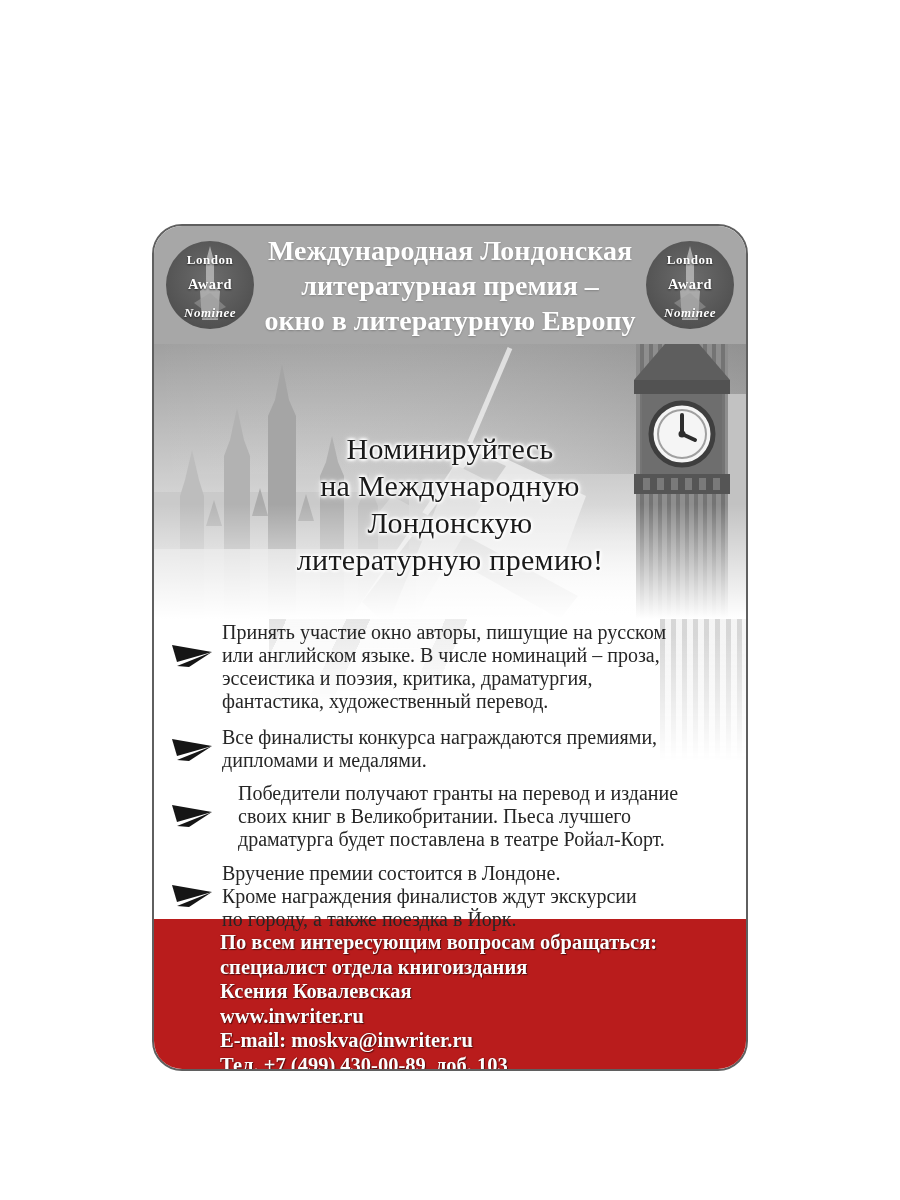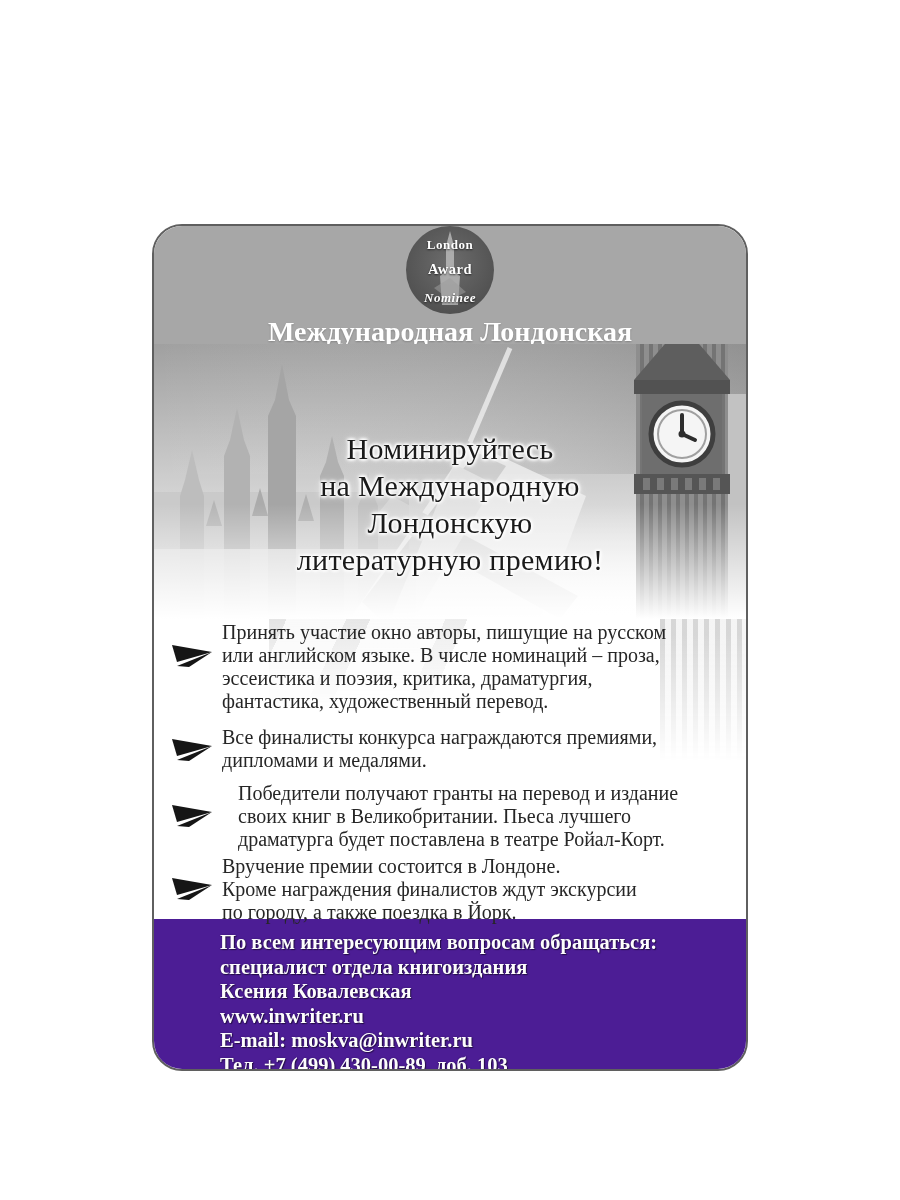--- a/index.html
+++ b/index.html
@@ -8,21 +8,21 @@
     font-family:"Liberation Serif", serif; overflow:hidden;
   }
   .card {
     position:absolute; left:152px; top:224px; width:596px; height:847px;
     box-sizing:border-box; border:2px solid #5f5f5f; border-radius:30px;
     overflow:hidden; background:#ffffff;
   }
   
   .header {
     height:118px; background:#a7a7a7; display:flex; align-items:center;
-    justify-content:space-between; padding:0 12px; box-sizing:border-box;flex-direction:column;
+    justify-content:space-between; padding:0 12px; box-sizing:border-box;
   }
   .badge {
     width:88px; height:88px; border-radius:50%; flex:0 0 auto; position:relative;
     background:radial-gradient(circle at 50% 42%, #6c6c6c 0%, #565656 60%, #474747 100%);
     color:#ffffff; font-weight:bold; text-align:center;
   }
   .badge svg { position:absolute; left:0; top:0; width:88px; height:88px; }
   .badge .bl {
     position:absolute; left:0; width:100%; font-size:13px; letter-spacing:.5px;
     text-shadow:0 1px 2px rgba(0,0,0,.65);
@@ -62,23 +62,23 @@
     mask-image:linear-gradient(180deg,#000,transparent 92%);
   }
   .bullet { position:relative; display:flex; margin:0 10px 0 16px; z-index:1; }
   .bullet .arrow { width:44px; height:34px; flex:0 0 44px; }
   .bullet .btext {
     margin:0 0 0 8px; font-size:20px; line-height:23px; color:#262626; white-space:pre-line;
   }
   .b1 { margin-top:0; }   .b1 .arrow { margin-top:15px; }
   .b2 { margin-top:13px; } .b2 .arrow { margin-top:4px; }
   .b3 { margin-top:10px;gap:16px; } .b3 .arrow { margin-top:14px; }
-  .b4 { margin-top:4px; } .b4 .arrow { margin-top:14px; }
-  
-  .footer { height:150px; background:#4c1d95; box-sizing:border-box; padding:11px 18px 0 66px; }
+  .b4 { margin-top:11px; } .b4 .arrow { margin-top:14px; }
+  
+  .footer { height:150px; background:#b91c1c; box-sizing:border-box; padding:11px 18px 0 66px; }
   .ftext {
     color:#fdfdfd; font-weight:bold; font-size:20.5px; line-height:24.5px; white-space:pre-line;
     text-shadow:1px 1px 1px rgba(0,0,0,.5), 0 0 2px rgba(0,0,0,.3);
   }
 </style>
 </head>
 <body>
 
 <div class="card">
 

